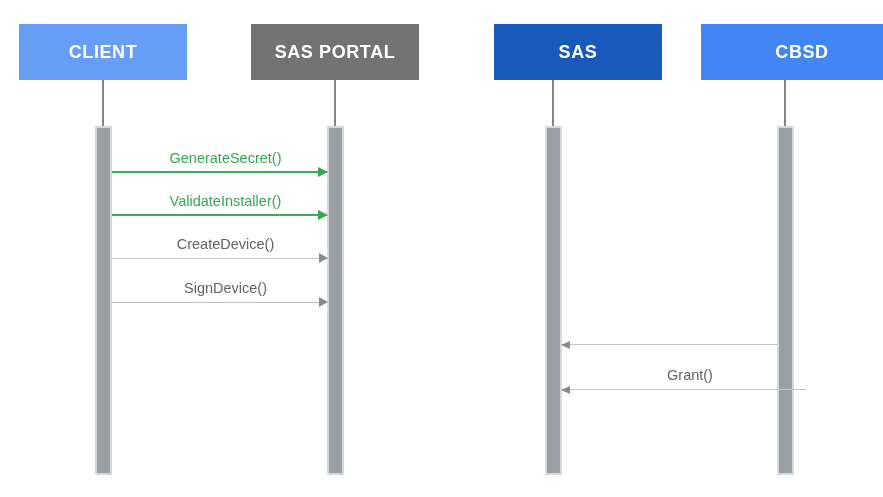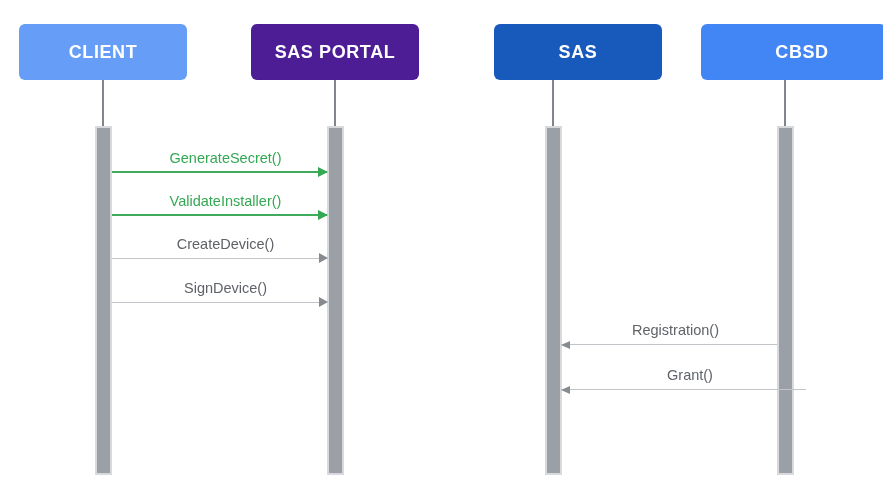--- a/index.html
+++ b/index.html
@@ -15,31 +15,31 @@
     background: #ffffff;
     overflow: hidden;
   }
 
   
   .actor-box {
     position: absolute;
     top: 24px;
     width: 168px;
     height: 56px;
-    border-radius: 6px;
+    border-radius: 0;
     display: flex;
     align-items: center;
     justify-content: center;
     color: #ffffff;
     font-weight: bold;
     font-size: 18px;
     letter-spacing: 0.6px;
   }
   .actor-client     { left: 19px;  background: #669df6; }
-  .actor-sas-portal { left: 251px; background: #4c1d95; }
+  .actor-sas-portal { left: 251px; background: #737373; }
   .actor-sas        { left: 494px; background: #185abc; }
   .actor-cbsd       { left: 701px; background: #4285f4; padding-left: 17px; }
 
   
   .stem {
     position: absolute;
     top: 80px;
     height: 46px;
     width: 2px;
     background: #80868b;
@@ -170,21 +170,20 @@
     <div class="arrowhead head-right"></div>
   </div>
 
   <div class="msg msg-left gray y-msg-4">
     <div class="msg-label">SignDevice()</div>
     <div class="msg-line"></div>
     <div class="arrowhead head-right"></div>
   </div>
 
   <div class="msg msg-right gray y-msg-5">
-    <div class="msg-label">Registration()</div>
     <div class="msg-line"></div>
     <div class="arrowhead head-left"></div>
   </div>
 
   <div class="msg msg-right gray y-msg-6">
     <div class="msg-label">Grant()</div>
     <div class="msg-line"></div>
     <div class="arrowhead head-left"></div>
   </div>
 

